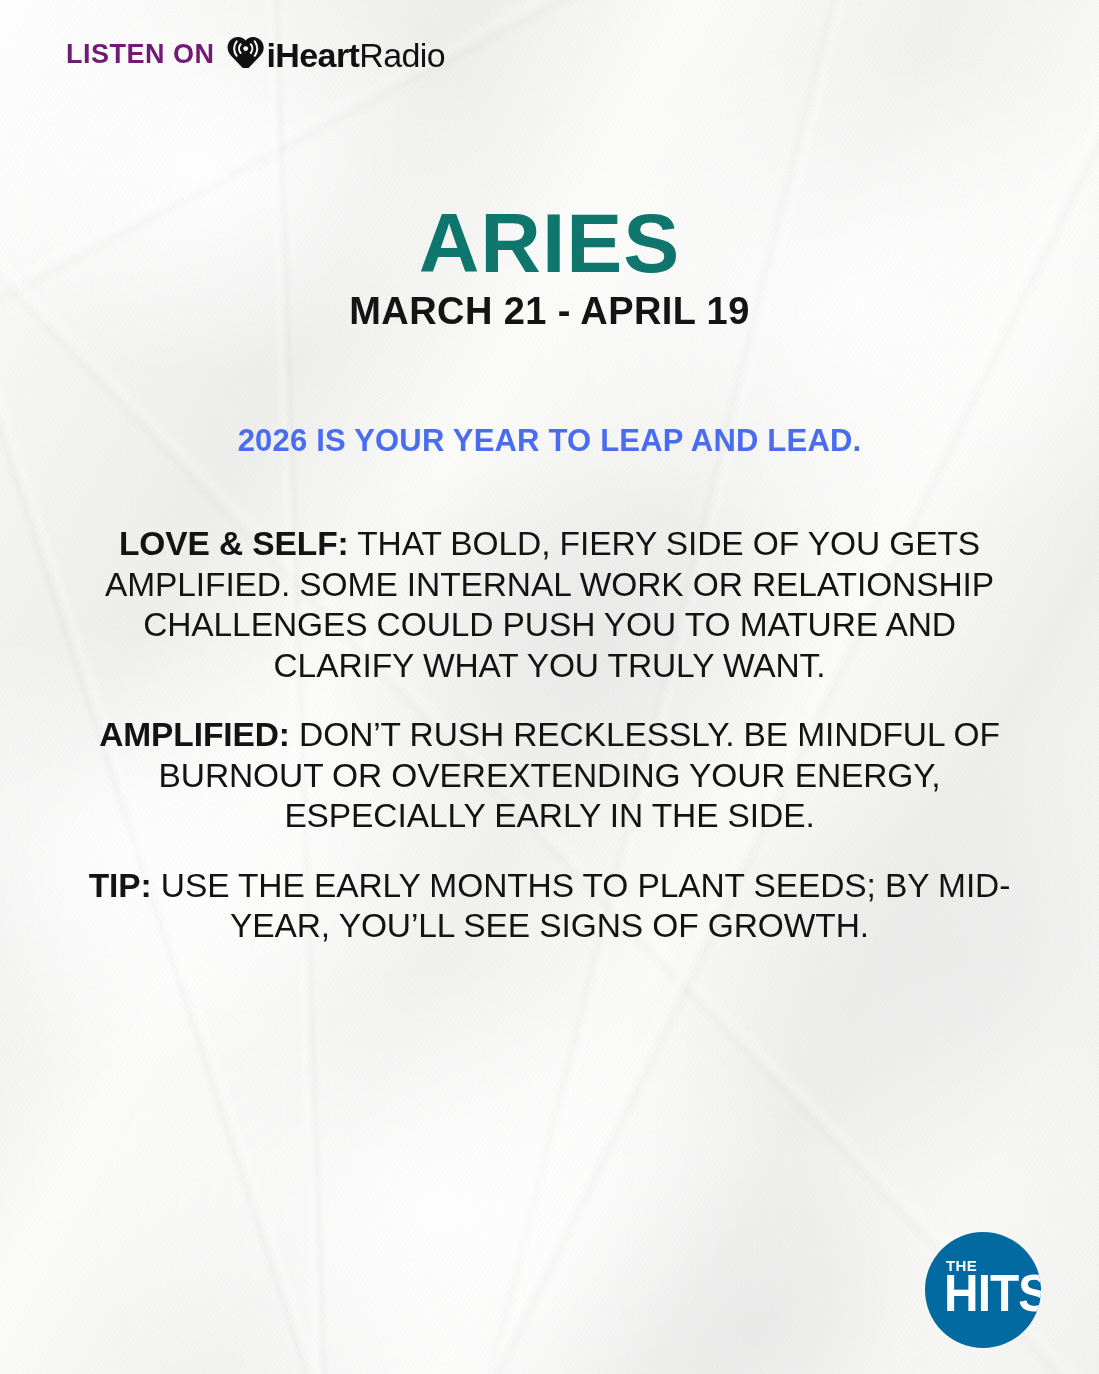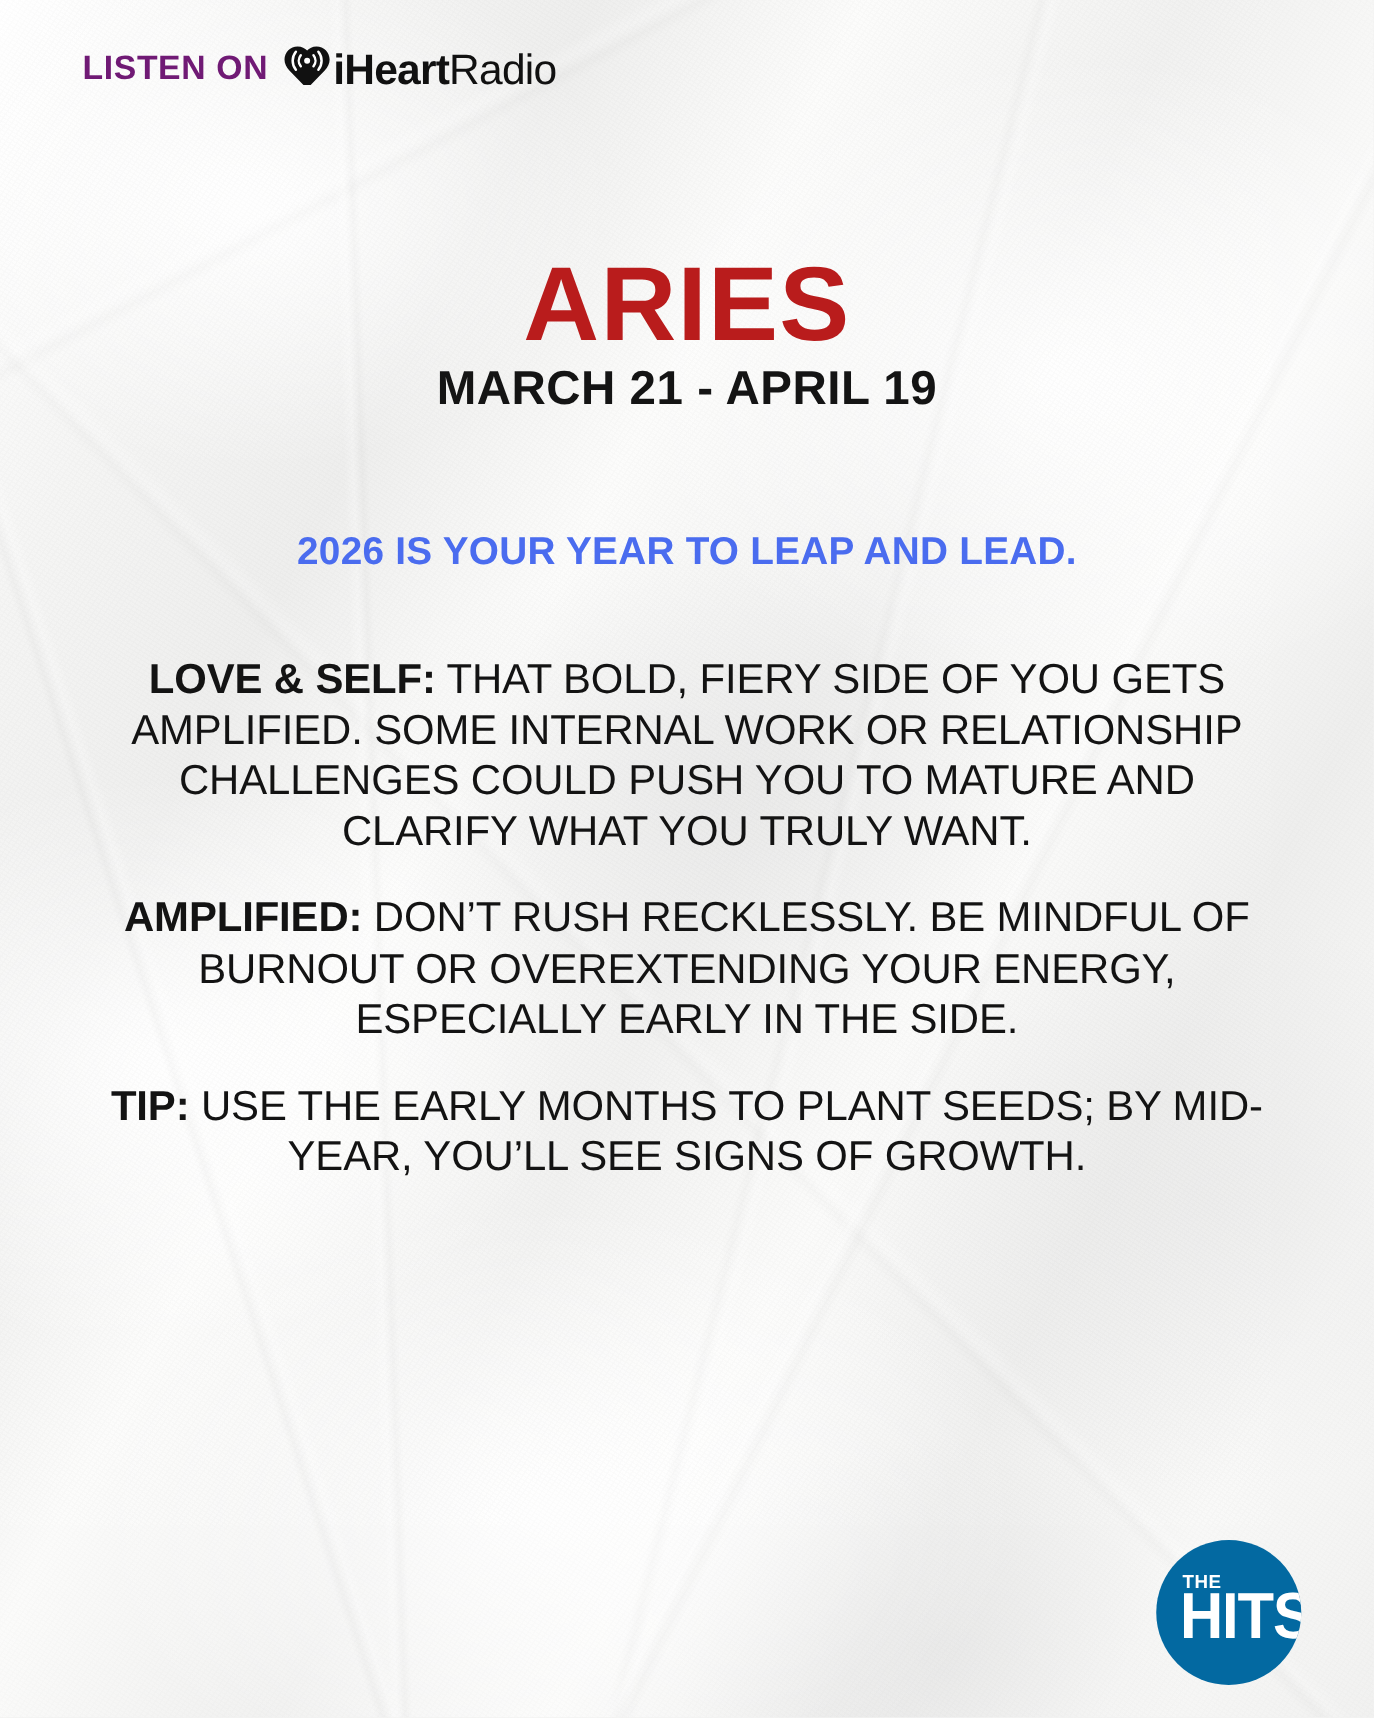--- a/index.html
+++ b/index.html
@@ -91,21 +91,21 @@
   .sign-title {
     position: absolute;
     top: 204px;
     left: 0;
     width: 100%;
     text-align: center;
     font-size: 84px;
     line-height: 0.95;
     font-weight: 700;
     letter-spacing: 1px;
-    color: #b91c1c;
+    color: #0f766e;
     font-family: "Liberation Sans", sans-serif;
   }
   .sign-dates, .sign-element {
     position: absolute;
     left: 0;
     width: 100%;
     text-align: center;
     font-size: 38px;
     line-height: 1.05;
     font-weight: 700;

